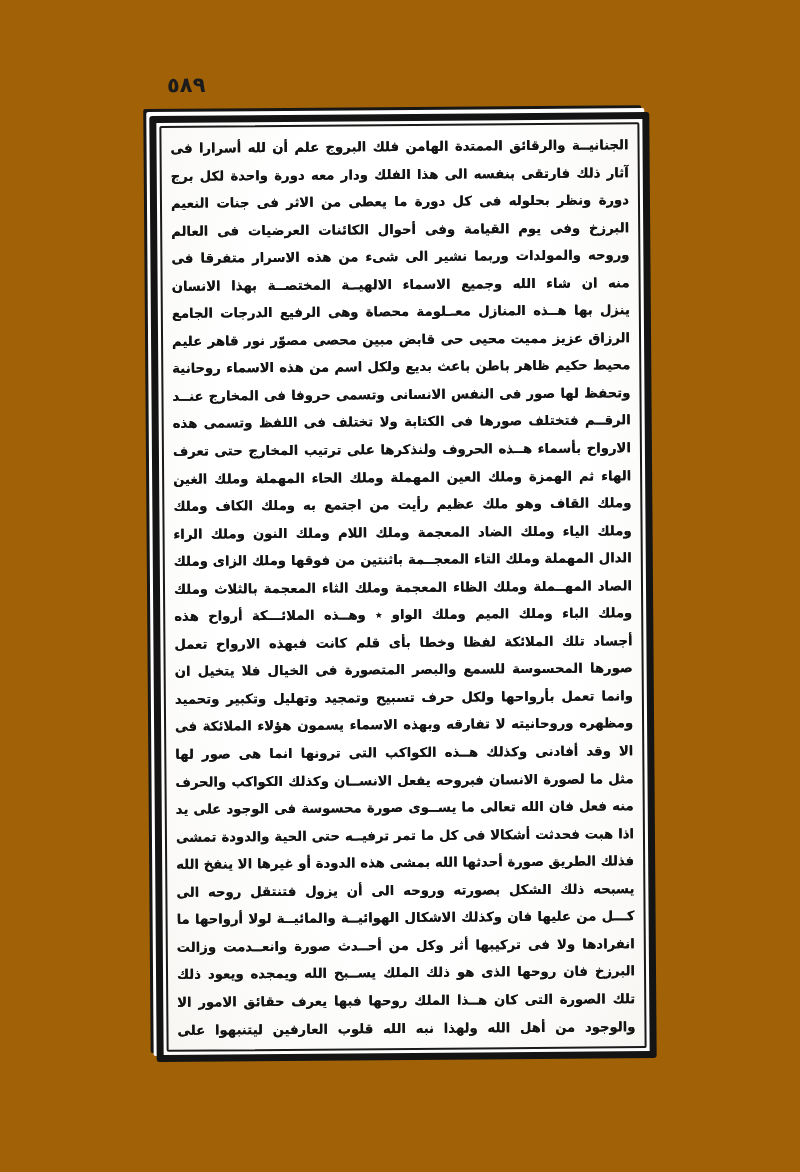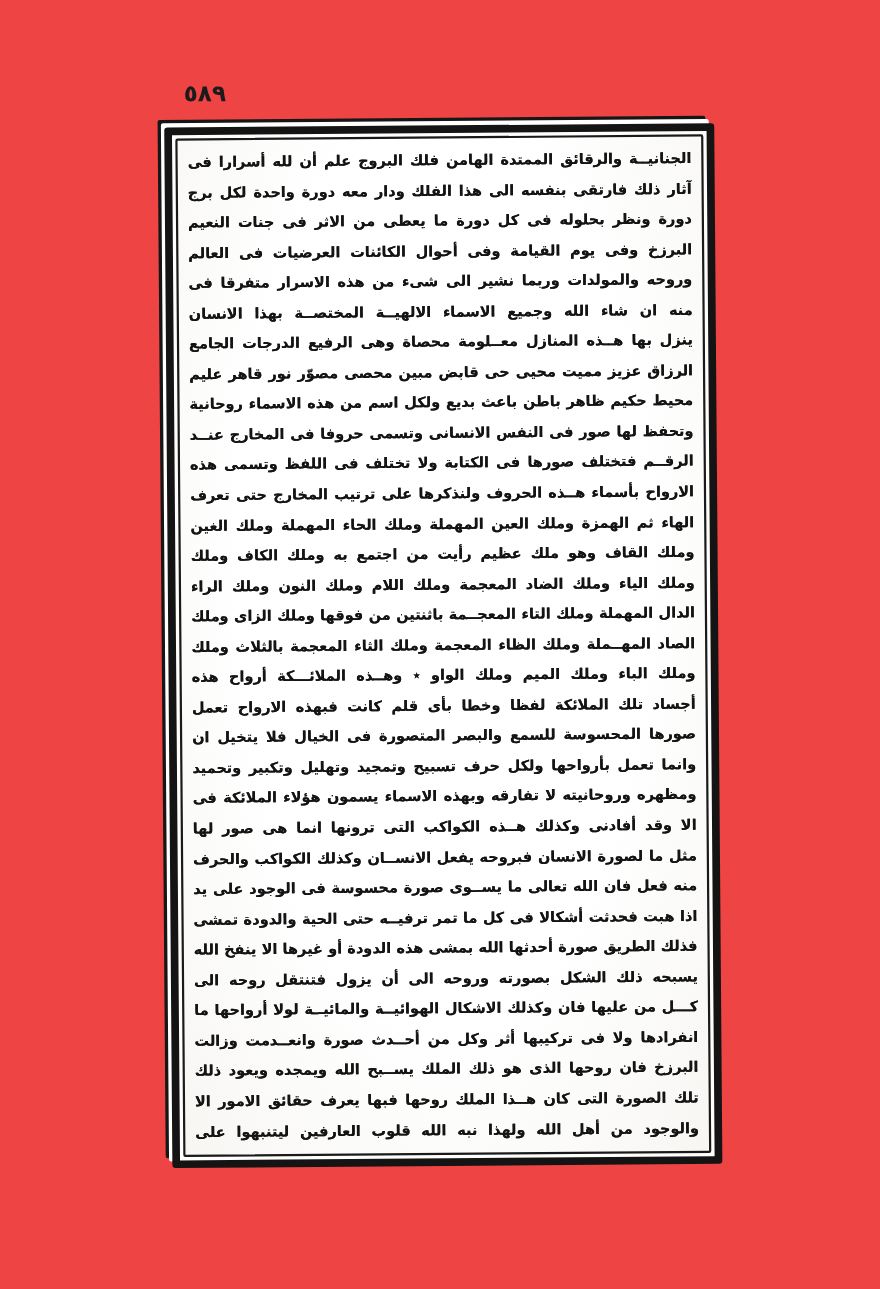--- a/index.html
+++ b/index.html
@@ -8,21 +8,21 @@
     width: 800px;
     height: 1172px;
     background: #ffffff;
     font-family: "DejaVu Sans", sans-serif;
     overflow: hidden;
   }
   .scan-page {
     position: relative;
     width: 800px;
     height: 1172px;
-    background: #ef4444;
+    background: #a16207;
   }
   .page-number {
     position: absolute;
     top: 73px;
     left: 167px;
     font-size: 21px;
     font-weight: bold;
     color: #1b1b1b;
     letter-spacing: 1.5px;
     direction: rtl;

